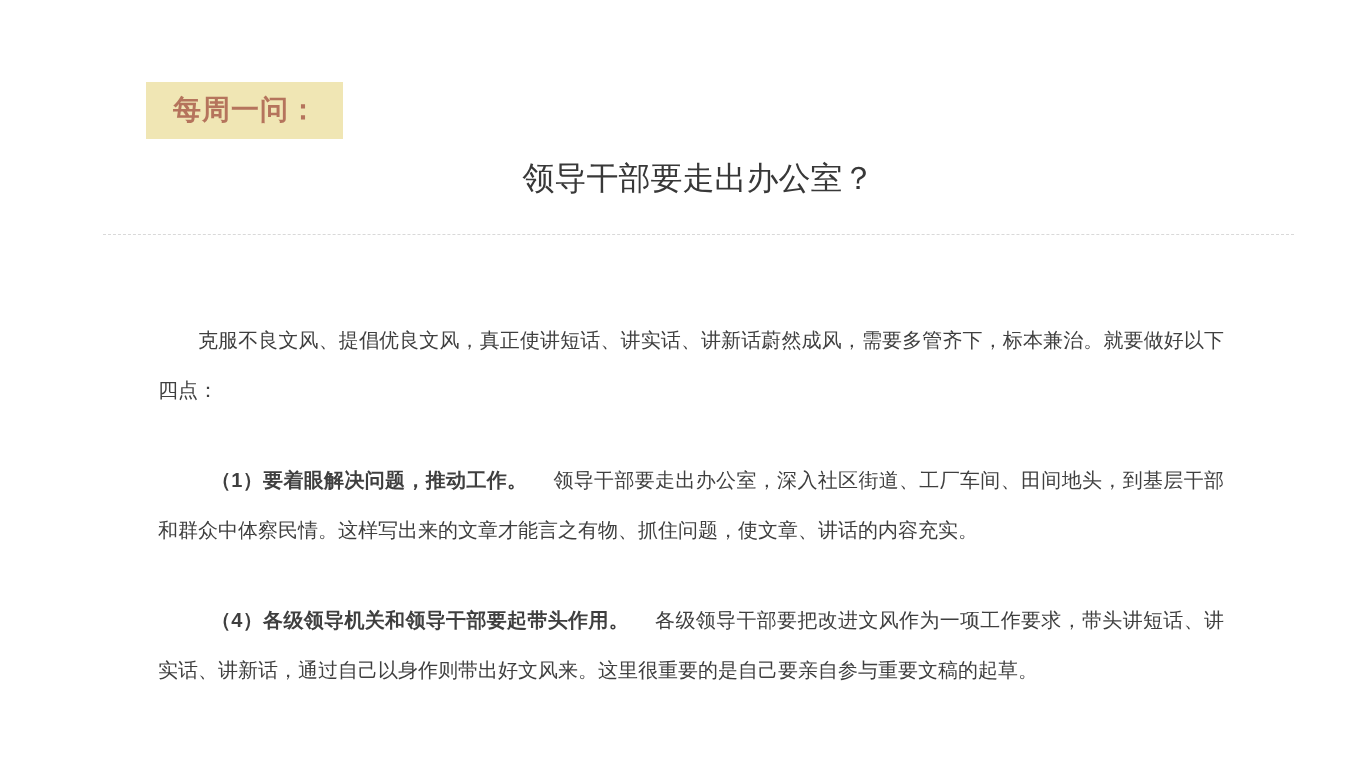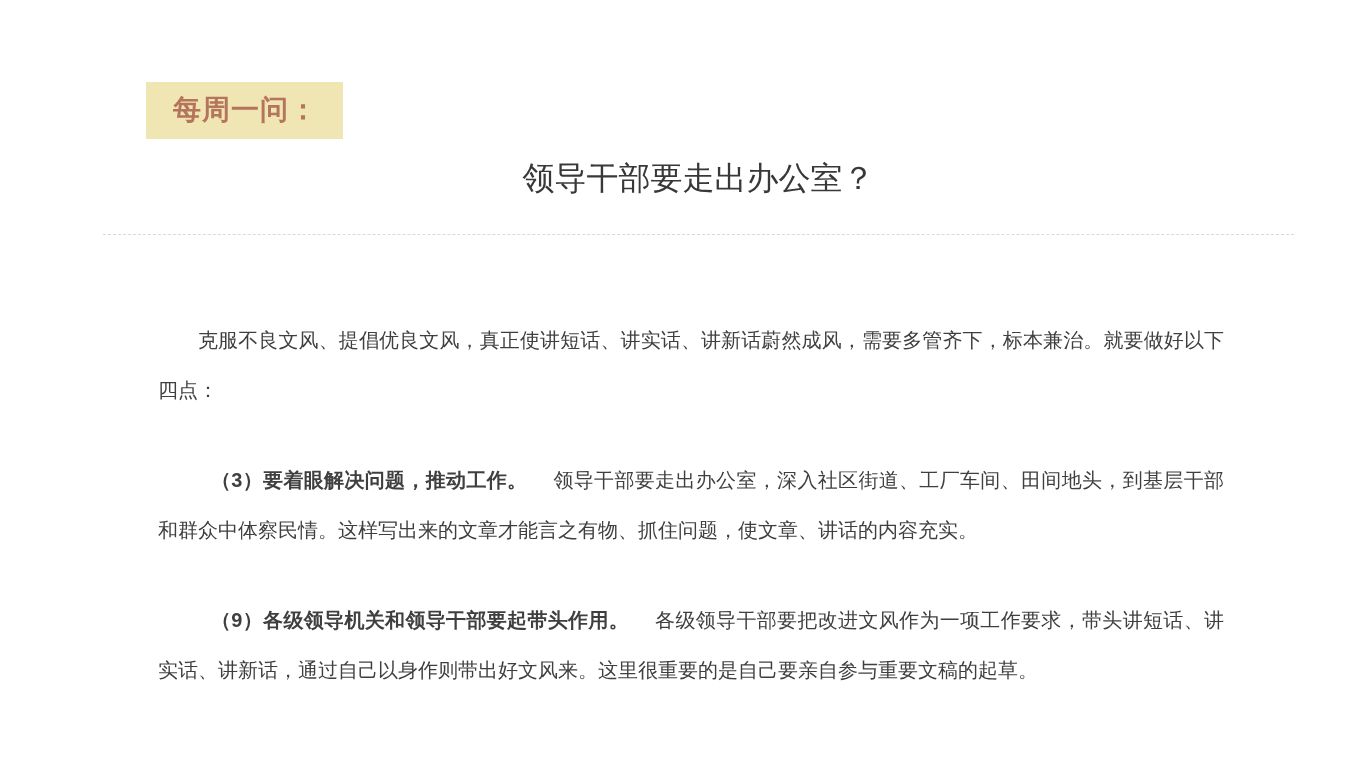--- a/index.html
+++ b/index.html
@@ -72,18 +72,18 @@
   <h1 class="title">领导干部要走出办公室？</h1>
 
   <hr class="divider">
 
   <div class="content">
 
     <p class="para">克服不良文风、提倡优良文风，真正使讲短话、讲实话、讲新话蔚然成风，需要多管齐下，标本兼治。就要做好以下四点：</p>
 
 
 
-    <p class="para"><strong>（3）要着眼解决问题，推动工作。</strong><span>领导干部要走出办公室，深入社区街道、工厂车间、田间地头，到基层干部和群众中体察民情。这样写出来的文章才能言之有物、抓住问题，使文章、讲话的内容充实。</span></p>
+    <p class="para"><strong>（1）要着眼解决问题，推动工作。</strong><span>领导干部要走出办公室，深入社区街道、工厂车间、田间地头，到基层干部和群众中体察民情。这样写出来的文章才能言之有物、抓住问题，使文章、讲话的内容充实。</span></p>
 
-    <p class="para"><strong>（9）各级领导机关和领导干部要起带头作用。</strong><span>各级领导干部要把改进文风作为一项工作要求，带头讲短话、讲实话、讲新话，通过自己以身作则带出好文风来。这里很重要的是自己要亲自参与重要文稿的起草。</span></p>
+    <p class="para"><strong>（4）各级领导机关和领导干部要起带头作用。</strong><span>各级领导干部要把改进文风作为一项工作要求，带头讲短话、讲实话、讲新话，通过自己以身作则带出好文风来。这里很重要的是自己要亲自参与重要文稿的起草。</span></p>
 
   </div>
 </div>
 
 </body></html>

